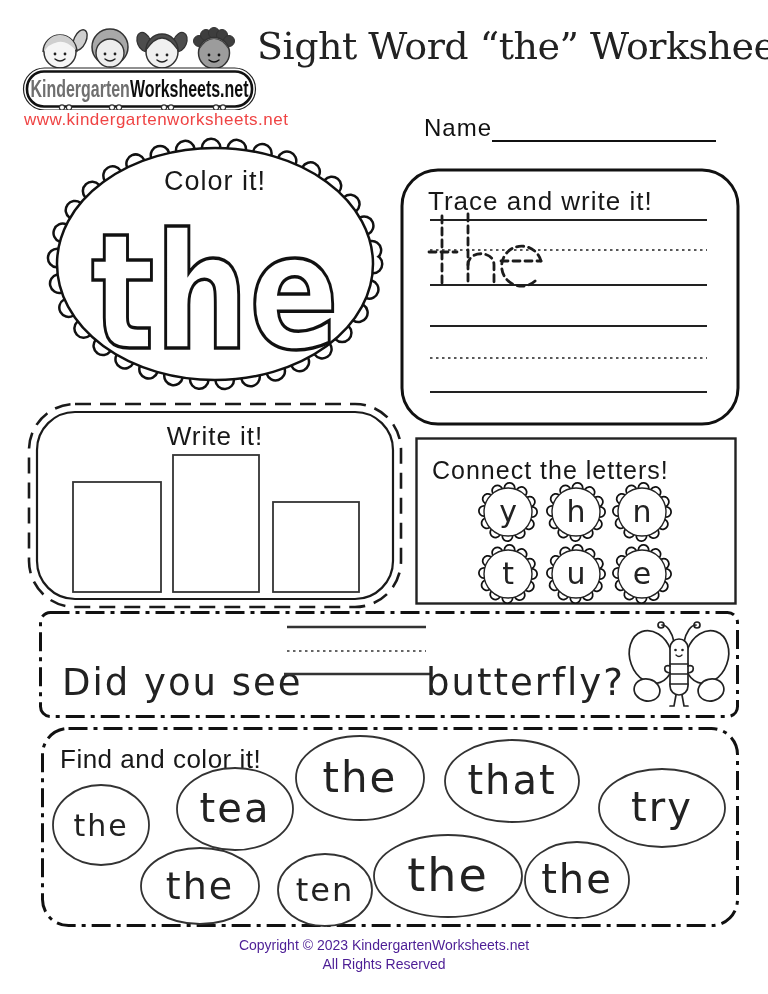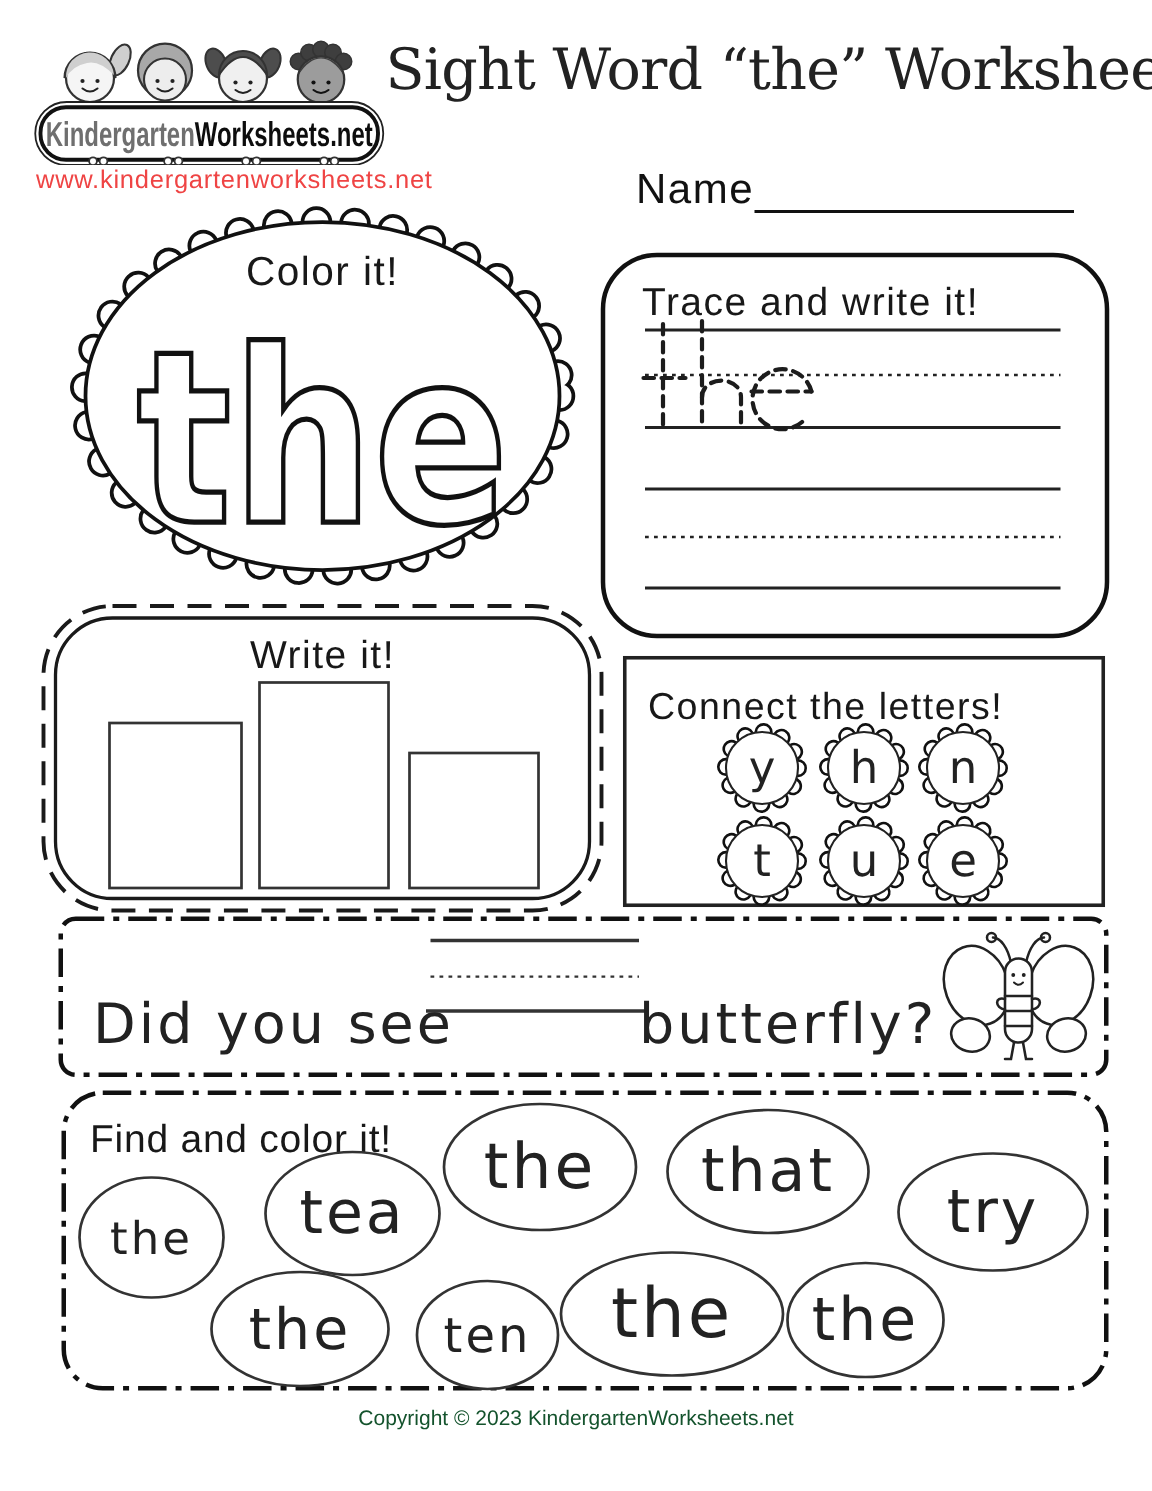--- a/index.html
+++ b/index.html
@@ -6,28 +6,28 @@
   html,body { width:768px; height:994px; background:#fff; overflow:hidden;
               font-family:"Liberation Sans", sans-serif; color:#1a1a1a; }
   .abs { position:absolute; }
   #sheet { position:relative; width:768px; height:994px; background:#fff; }
 
   .title { font-family:"DejaVu Serif", serif; font-size:38px; font-weight:400;
            letter-spacing:-0.5px; color:#222; white-space:nowrap; }
   .url   { font-size:17px; color:#ef4444; letter-spacing:0.5px; }
 
   .name-row { display:flex; align-items:flex-end; width:292px; }
-  .name-label { font-size:28px; color:#111; letter-spacing:1px; }
+  .name-label { font-size:24px; color:#111; letter-spacing:1px; }
   .name-line  { flex:1; border-bottom:2.5px solid #111; height:34px; }
 
   .sentence-font { font-family:"DejaVu Sans", sans-serif; letter-spacing:2px; fill:#222; }
   svg text { user-select:none; }
 
   .footer { position:absolute; left:0; top:936px; width:768px; text-align:center;
-            font-size:14px; color:#14532d; line-height:19px; }
+            font-size:14px; color:#4c1d95; line-height:19px; }
 </style>
 </head>
 <body>
 
 <div id="sheet">
 
   <svg class="abs" style="left:22px; top:14px;" width="235" height="96" viewBox="0 0 235 96">
 
     <g>
       <ellipse cx="58" cy="26" rx="6" ry="11" transform="rotate(25 58 26)" fill="#cfcfcf" stroke="#333" stroke-width="1.4"></ellipse>
@@ -257,15 +257,16 @@
       </g>
       <g>
         <ellipse cx="537" cy="154" rx="52" ry="38" fill="#fff" stroke="#333" stroke-width="1.8"></ellipse>
         <text x="537" y="167" text-anchor="middle" class="sentence-font" font-size="40">the</text>
       </g>
     </g>
   </svg>
 
   <div class="footer">
     <div>Copyright © 2023 KindergartenWorksheets.net</div>
+    <div>All Rights Reserved</div>
   </div>
 
 </div>
 
 </body></html>

